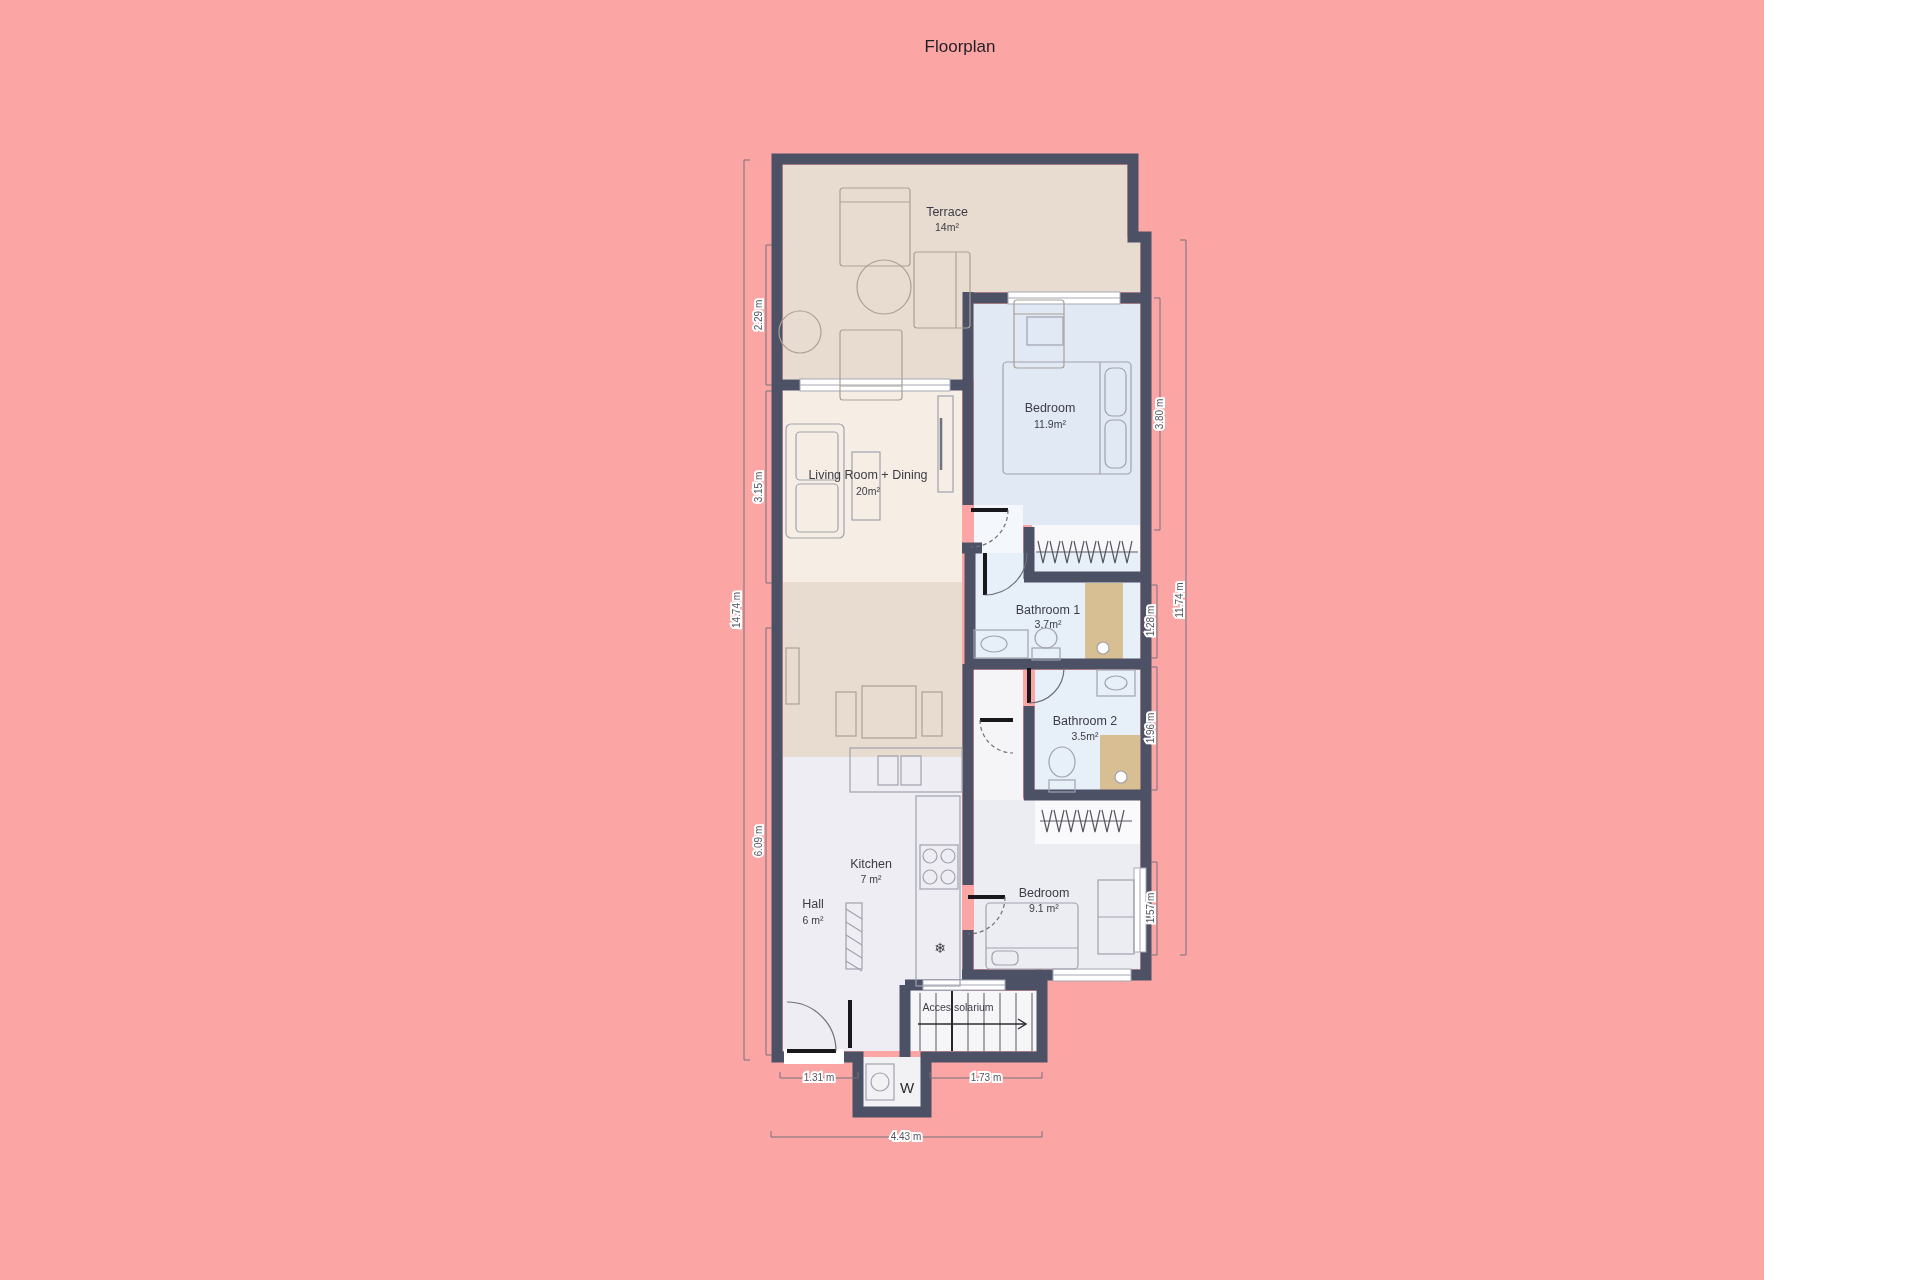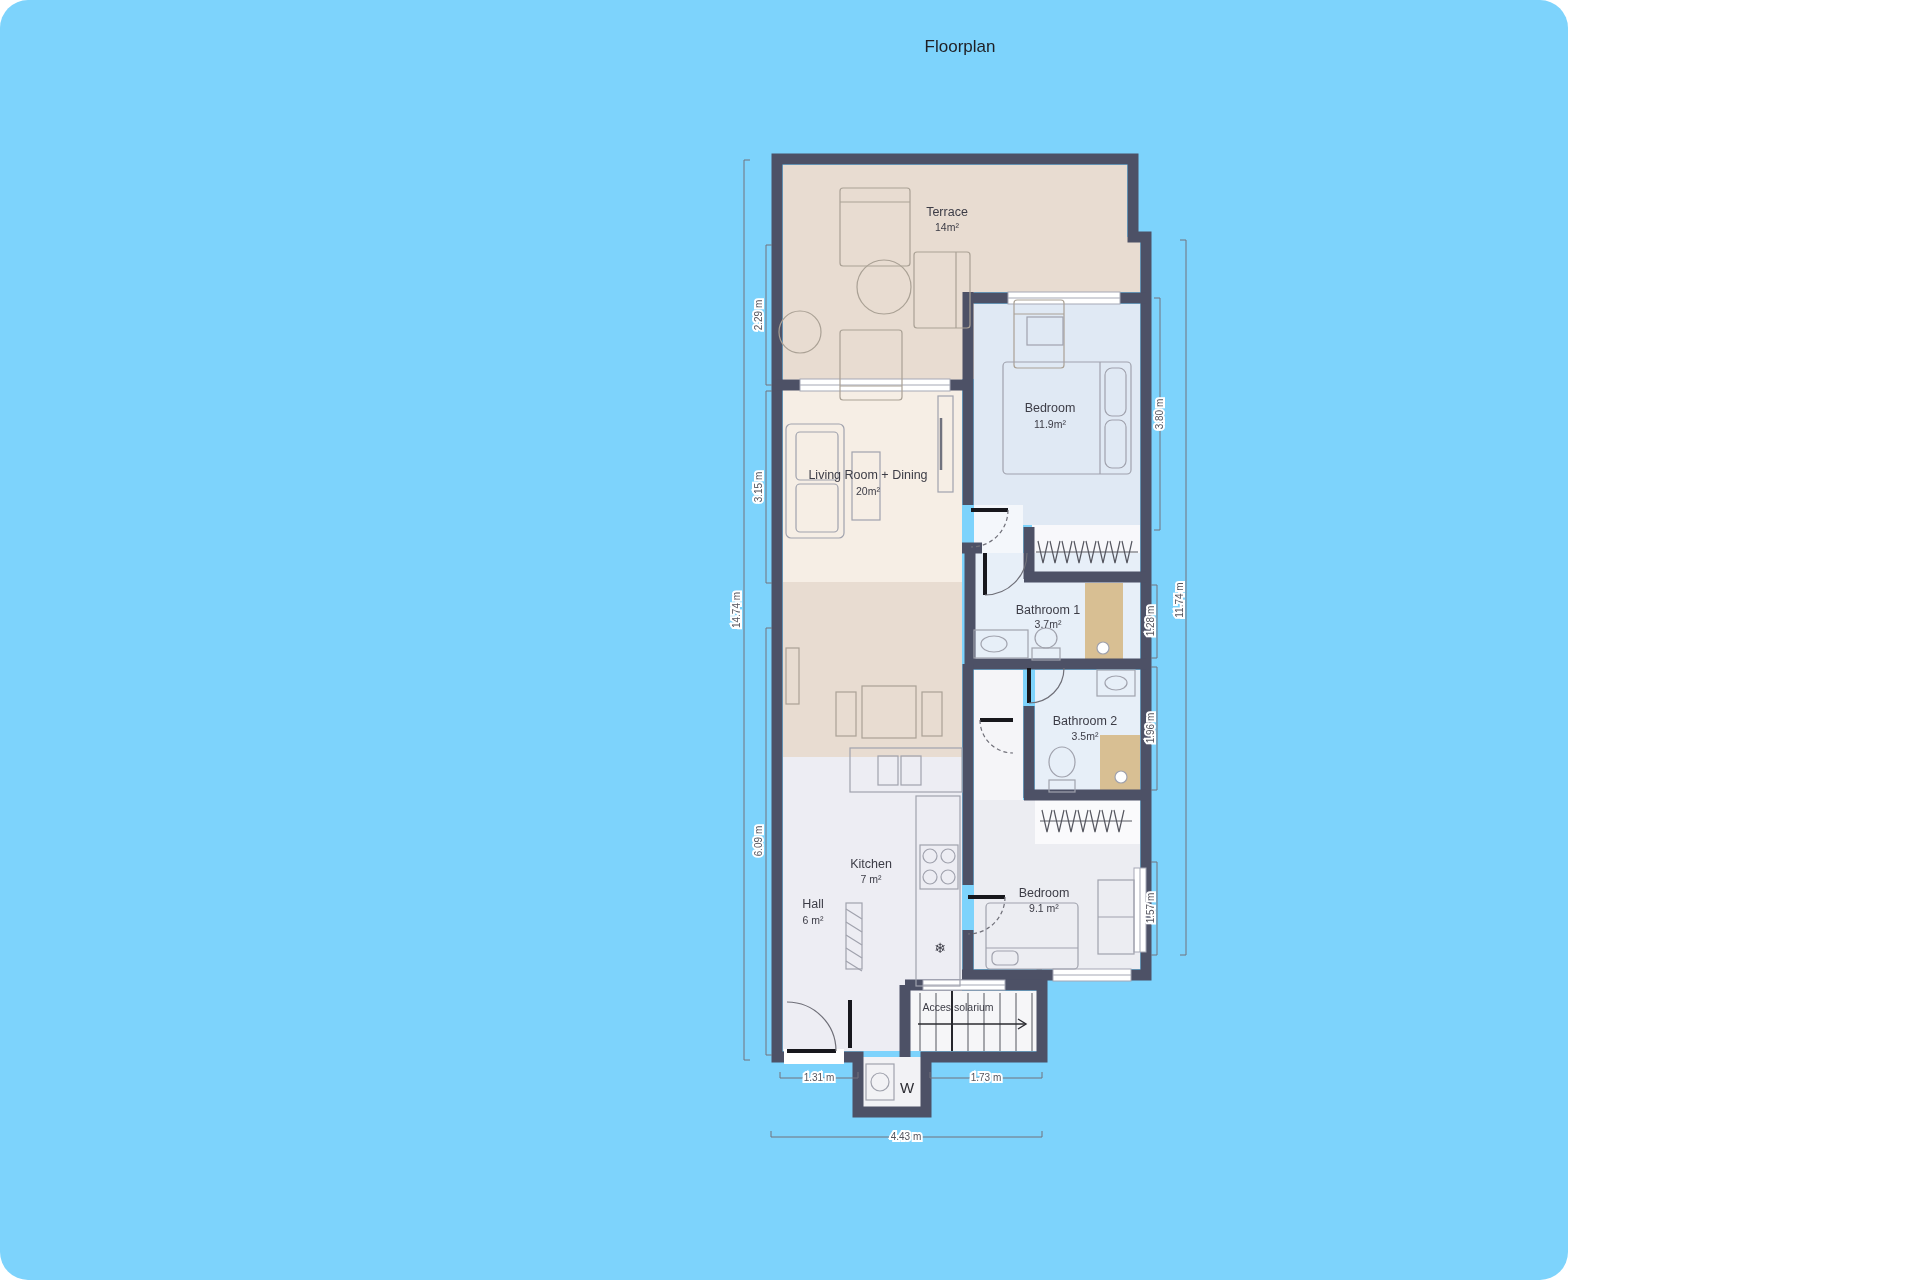--- a/index.html
+++ b/index.html
@@ -1,17 +1,17 @@
 <!DOCTYPE html>
 <html><head>
 <meta charset="utf-8">
 <style>
   html,body{margin:0;padding:0;background:#ffffff;}
-  .page{width:1568px;height:1280px;position:relative;background:#7dd3fc;overflow:hidden;
-        font-family:"Liberation Sans", sans-serif;border-radius:28px;}
+  .page{width:1764px;height:1280px;position:relative;background:#fca5a5;overflow:hidden;
+        font-family:"Liberation Sans", sans-serif;}
   svg{display:block;}
   text{font-family:"Liberation Sans", sans-serif;fill:#3c3c46;}
   .title-text{font-size:17px;fill:#1f1f24;}
   .room-name{font-size:12.5px;}
   .room-area{font-size:10.5px;}
   .dim-label{font-size:10px;fill:#55555e;paint-order:stroke;stroke:#ffffff;stroke-width:4px;}
   .small-label{font-size:10.5px;}
   .w-label{font-size:15px;fill:#2d2d33;}
 </style>
 </head>

